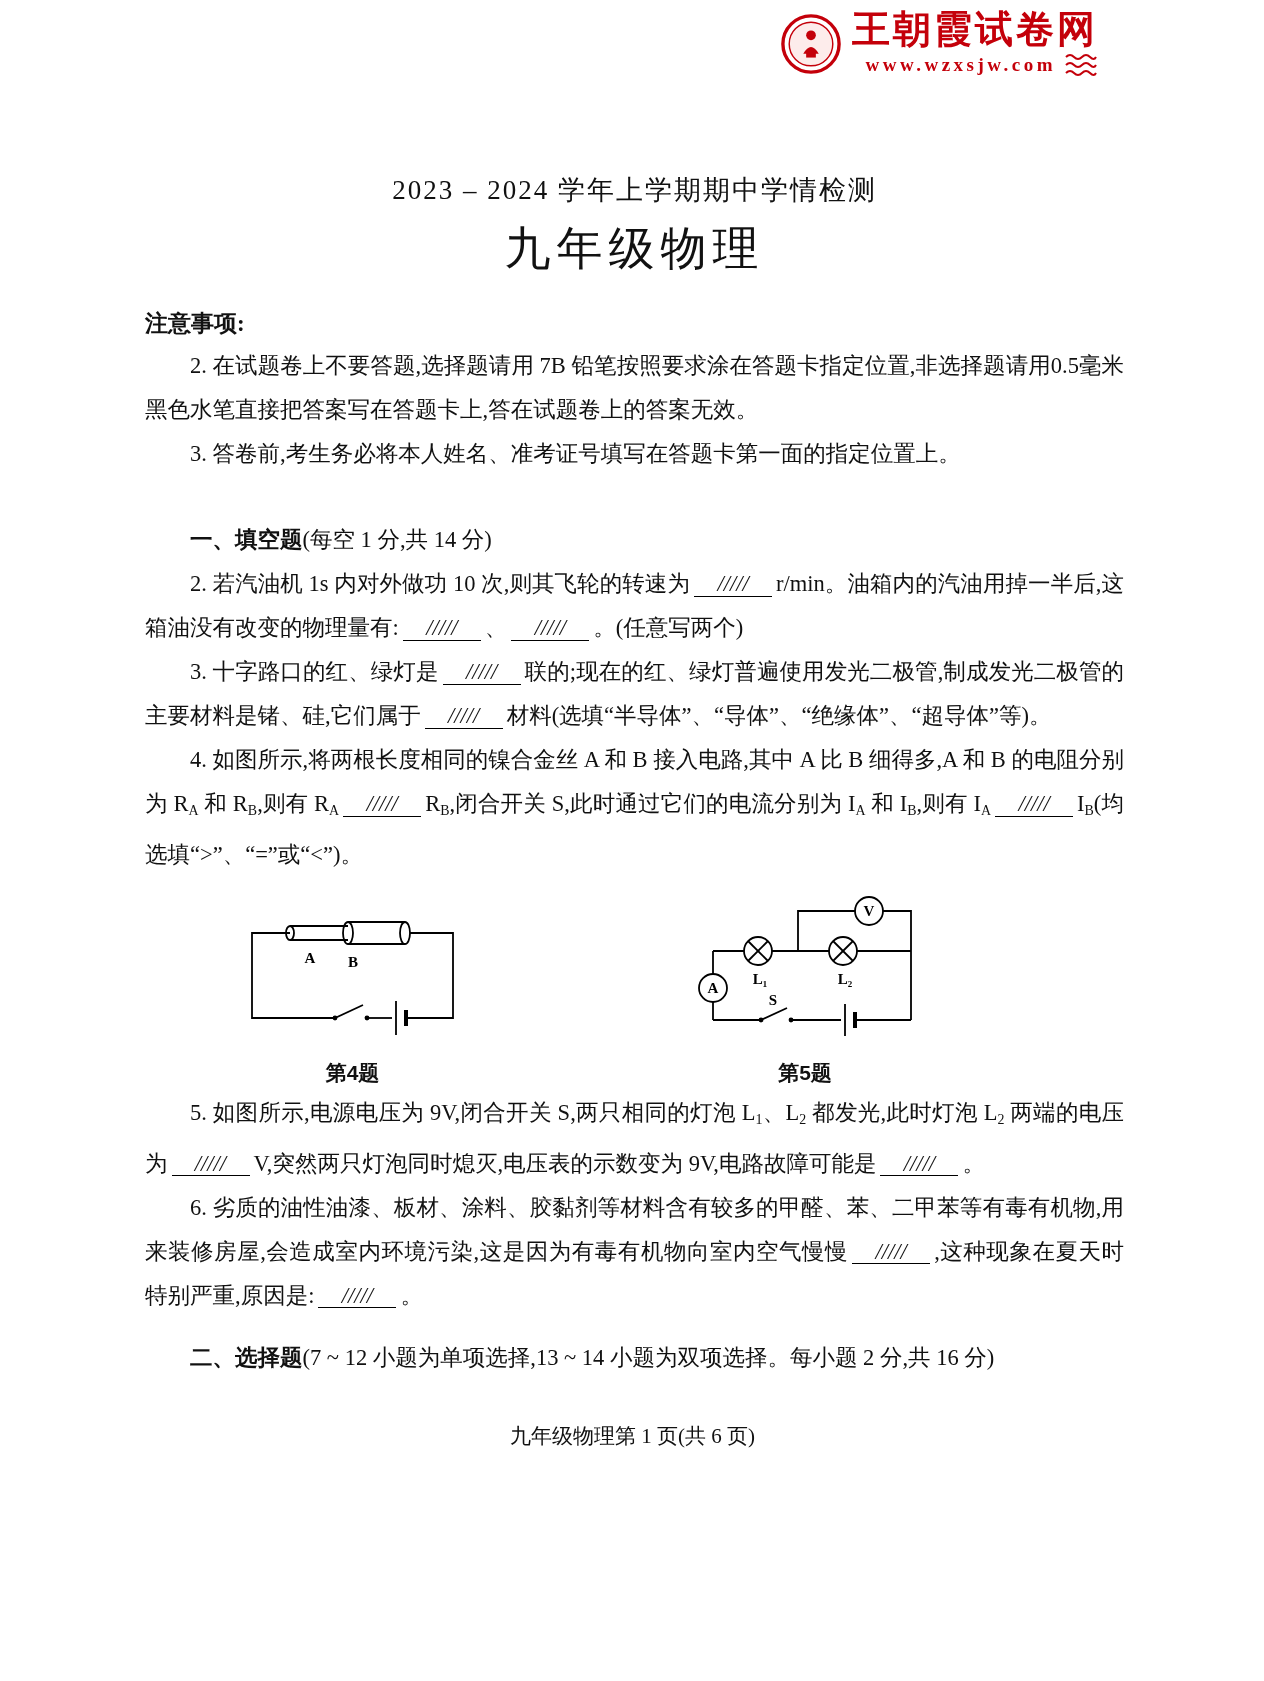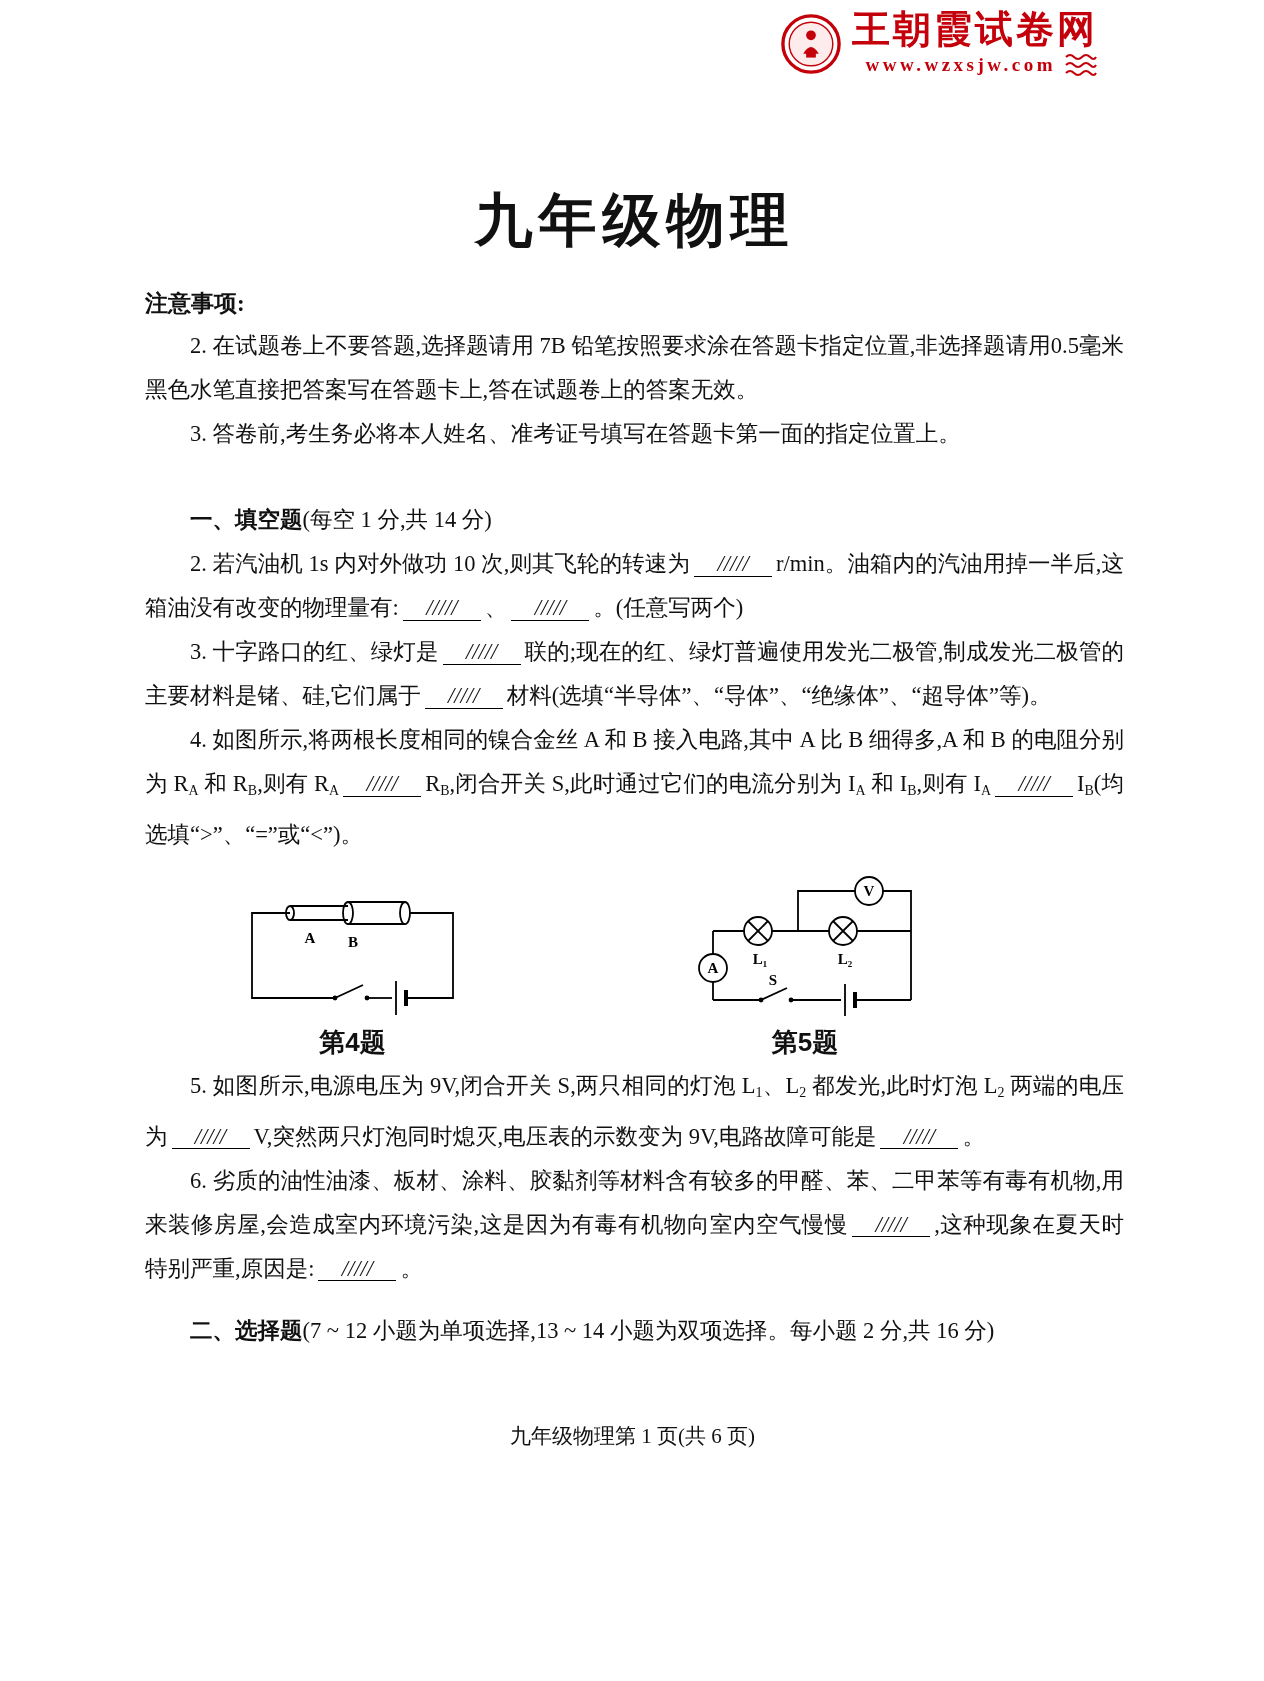--- a/index.html
+++ b/index.html
@@ -12,39 +12,39 @@
   }
   
   .brand { position:absolute; top:10px; right:166px; display:flex; align-items:center; gap:10px; color:var(--accent); }
   .brand-text { display:flex; flex-direction:column; line-height:1.05;align-items:flex-end; }
   .brand-name { font-size:38px; font-weight:bold; letter-spacing:3px; }
   .brand-url-row { display:flex; align-items:center; gap:8px; margin-top:2px; }
   .brand-url { font-size:19px; font-weight:bold; letter-spacing:3.5px; }
   
   .content { padding:172px 140px 0 145px; }
   .subtitle { text-align:center; font-size:27px; letter-spacing:2px; }
-  .title { text-align:center; font-size:58px; font-weight:bold; letter-spacing:6px; margin-top:10px; }
+  .title { text-align:center; font-size:46px; font-weight:normal; letter-spacing:6px; margin-top:10px; }
   .notice-heading { font-size:23px; font-weight:bold; margin-top:24px; line-height:40px; }
   .para { font-size:22.5px; line-height:44px; text-indent:2em; text-align:justify; }
   .section-gap { margin-top:42px; }
   .bold-label { font-weight:bold; }
   
   .blank {
     display:inline-block; min-width:78px; padding:0 5px; margin:0 4px;
     border-bottom:1.5px solid #000; text-align:center;
     font-style:italic; line-height:1.05; text-indent:0;
   }
   .sub { font-size:0.62em; vertical-align:-0.28em; letter-spacing:0; }
   
   .figures { display:flex; align-items:flex-end; margin:16px 0 4px 0; }
   .fig { text-align:center; }
   .fig-q4 { margin-left:95px; }
   .fig-q5 { margin-left:218px; }
   .fig svg { display:block; }
-  figcaption { font-weight:bold; font-size:26px; margin-top:2px; font-family:"Liberation Sans",sans-serif; }
+  figcaption { font-weight:bold; font-size:21px; margin-top:16px; font-family:"Liberation Sans",sans-serif; }
   .cir { fill:none; stroke:#000; stroke-width:1.8; }
   .svg-label { font-family:"Liberation Serif","DejaVu Serif",serif; font-size:15px; font-weight:bold; fill:#000; }
   
   .page-footer { position:absolute; top:1422px; left:145px; width:975px; text-align:center; font-size:21px; }
 </style>
 </head>
 <body>
 
 <header class="brand">
   <svg width="62" height="62" viewBox="0 0 64 64">
@@ -62,20 +62,21 @@
         <path d="M2 5 q4 -4 8 0 t8 0 t8 0 t6 0" fill="none" stroke="#c4000a" stroke-width="2"></path>
         <path d="M2 13 q4 -4 8 0 t8 0 t8 0 t6 0" fill="none" stroke="#c4000a" stroke-width="2"></path>
         <path d="M2 21 q4 -4 8 0 t8 0 t8 0 t6 0" fill="none" stroke="#c4000a" stroke-width="2"></path>
       </svg>
     </div>
   </div>
 </header>
 
 <main class="content">
 
+  <div class="subtitle">2023 – 2024 学年上学期期中学情检测</div>
   <h1 class="title">九年级物理</h1>
 
   <div class="notice-heading">注意事项:</div>
   <p class="para">2. 在试题卷上不要答题,选择题请用 7B 铅笔按照要求涂在答题卡指定位置,非选择题请用0.5毫米黑色水笔直接把答案写在答题卡上,答在试题卷上的答案无效。</p>
   <p class="para">3. 答卷前,考生务必将本人姓名、准考证号填写在答题卡第一面的指定位置上。</p>
 
   <p class="para section-gap"><span class="bold-label">一、填空题</span><span>(每空 1 分,共 14 分)</span></p>
 
   <p class="para"><span>2. 若汽油机 1s 内对外做功 10 次,则其飞轮的转速为</span><span class="blank">/////</span><span>r/min。油箱内的汽油用掉一半后,这箱油没有改变的物理量有:</span><span class="blank">/////</span><span>、</span><span class="blank">/////</span><span>。(任意写两个)</span></p>
   <p class="para"><span>3. 十字路口的红、绿灯是</span><span class="blank">/////</span><span>联的;现在的红、绿灯普遍使用发光二极管,制成发光二极管的主要材料是锗、硅,它们属于</span><span class="blank">/////</span><span>材料(选填“半导体”、“导体”、“绝缘体”、“超导体”等)。</span></p>

